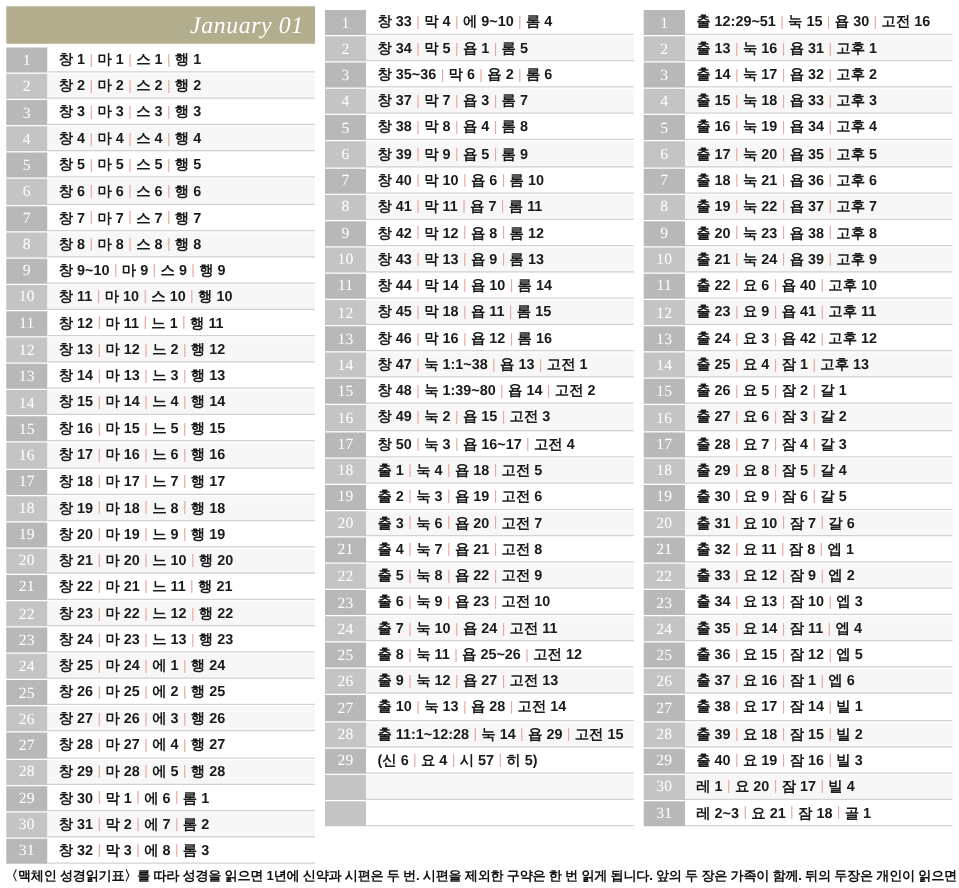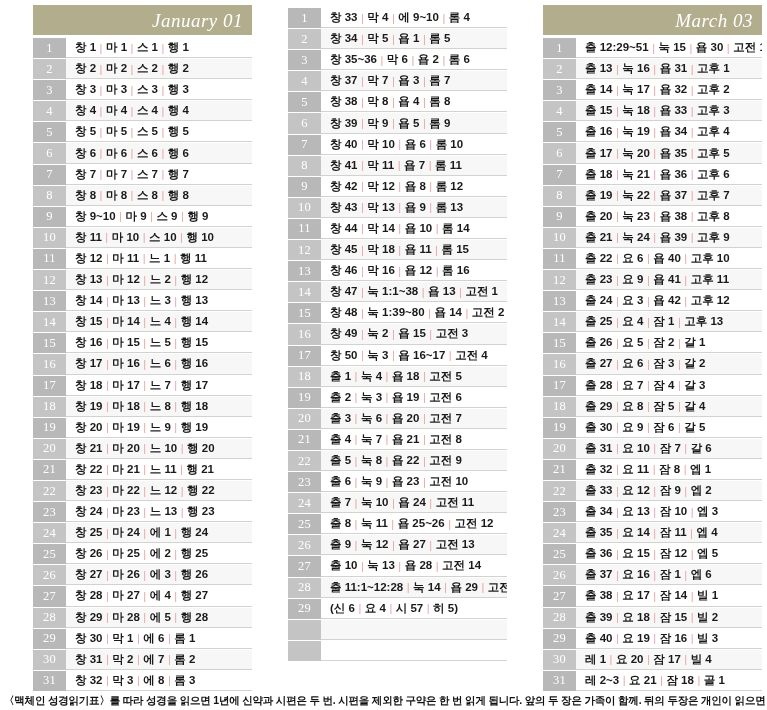--- a/index.html
+++ b/index.html
@@ -19,21 +19,20 @@
   }
   .columns {
     display: flex;
     gap: 8px;
     padding: 5px 5px 0 5px;
     width: 767px;
   }
   .month-col {
     flex: 1 1 0;
     min-width: 0;
-    margin-left: 28px;
   }
   .month-header {
     background: #b2ad8d;
     height: 30px;
     display: flex;
     align-items: center;
     justify-content: flex-end;
     padding-right: 9px;
   }
   .month-header-title {
@@ -847,23 +846,20 @@
             <div class="read-cell"></div>
           </div>
           <div class="row blank-row">
             <div class="day-cell"></div>
             <div class="read-cell"></div>
           </div>
         </div>
     </div>
 
     <div class="month-col">
-      <div class="month-header">
-        <span class="month-header-title">March 03</span>
-      </div>
       <div class="rows">
           <div class="row">
             <div class="day-cell">1</div>
             <div class="read-cell">
               <span class="ref">출 12:29~51</span>
               <span class="sep">|</span>
               <span class="ref">눅 15</span>
               <span class="sep">|</span>
               <span class="ref">욥 30</span>
               <span class="sep">|</span>

